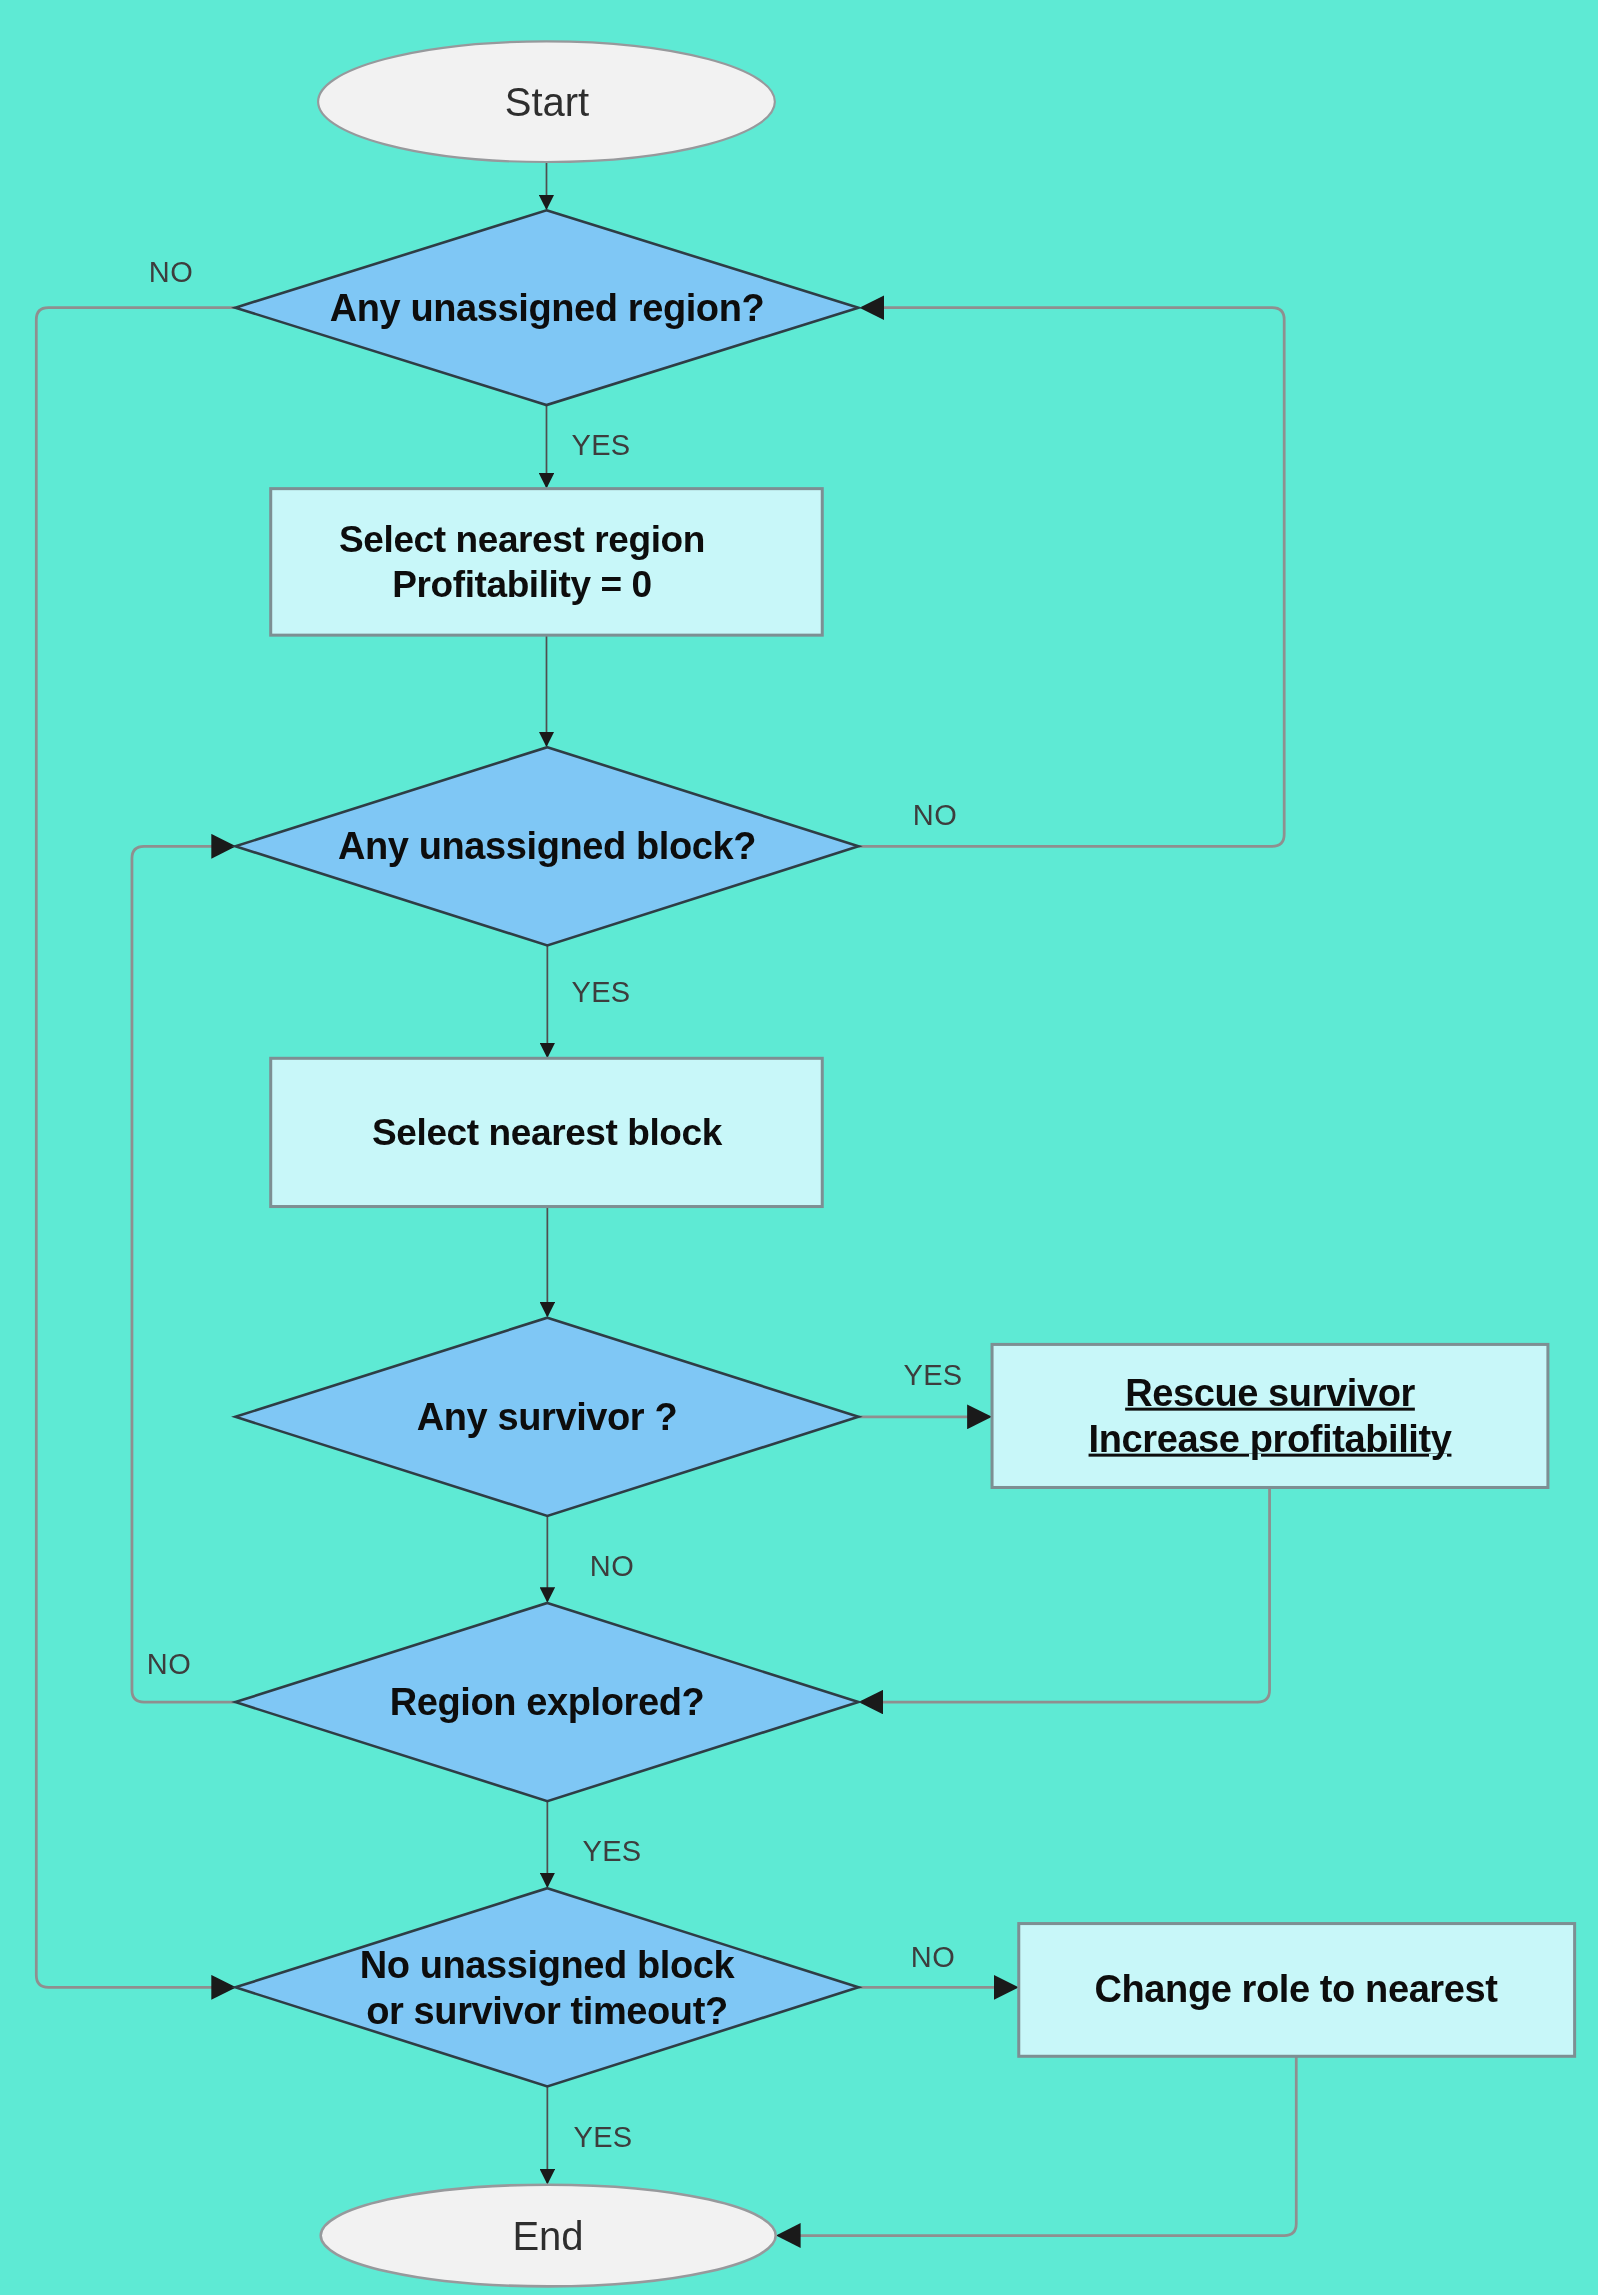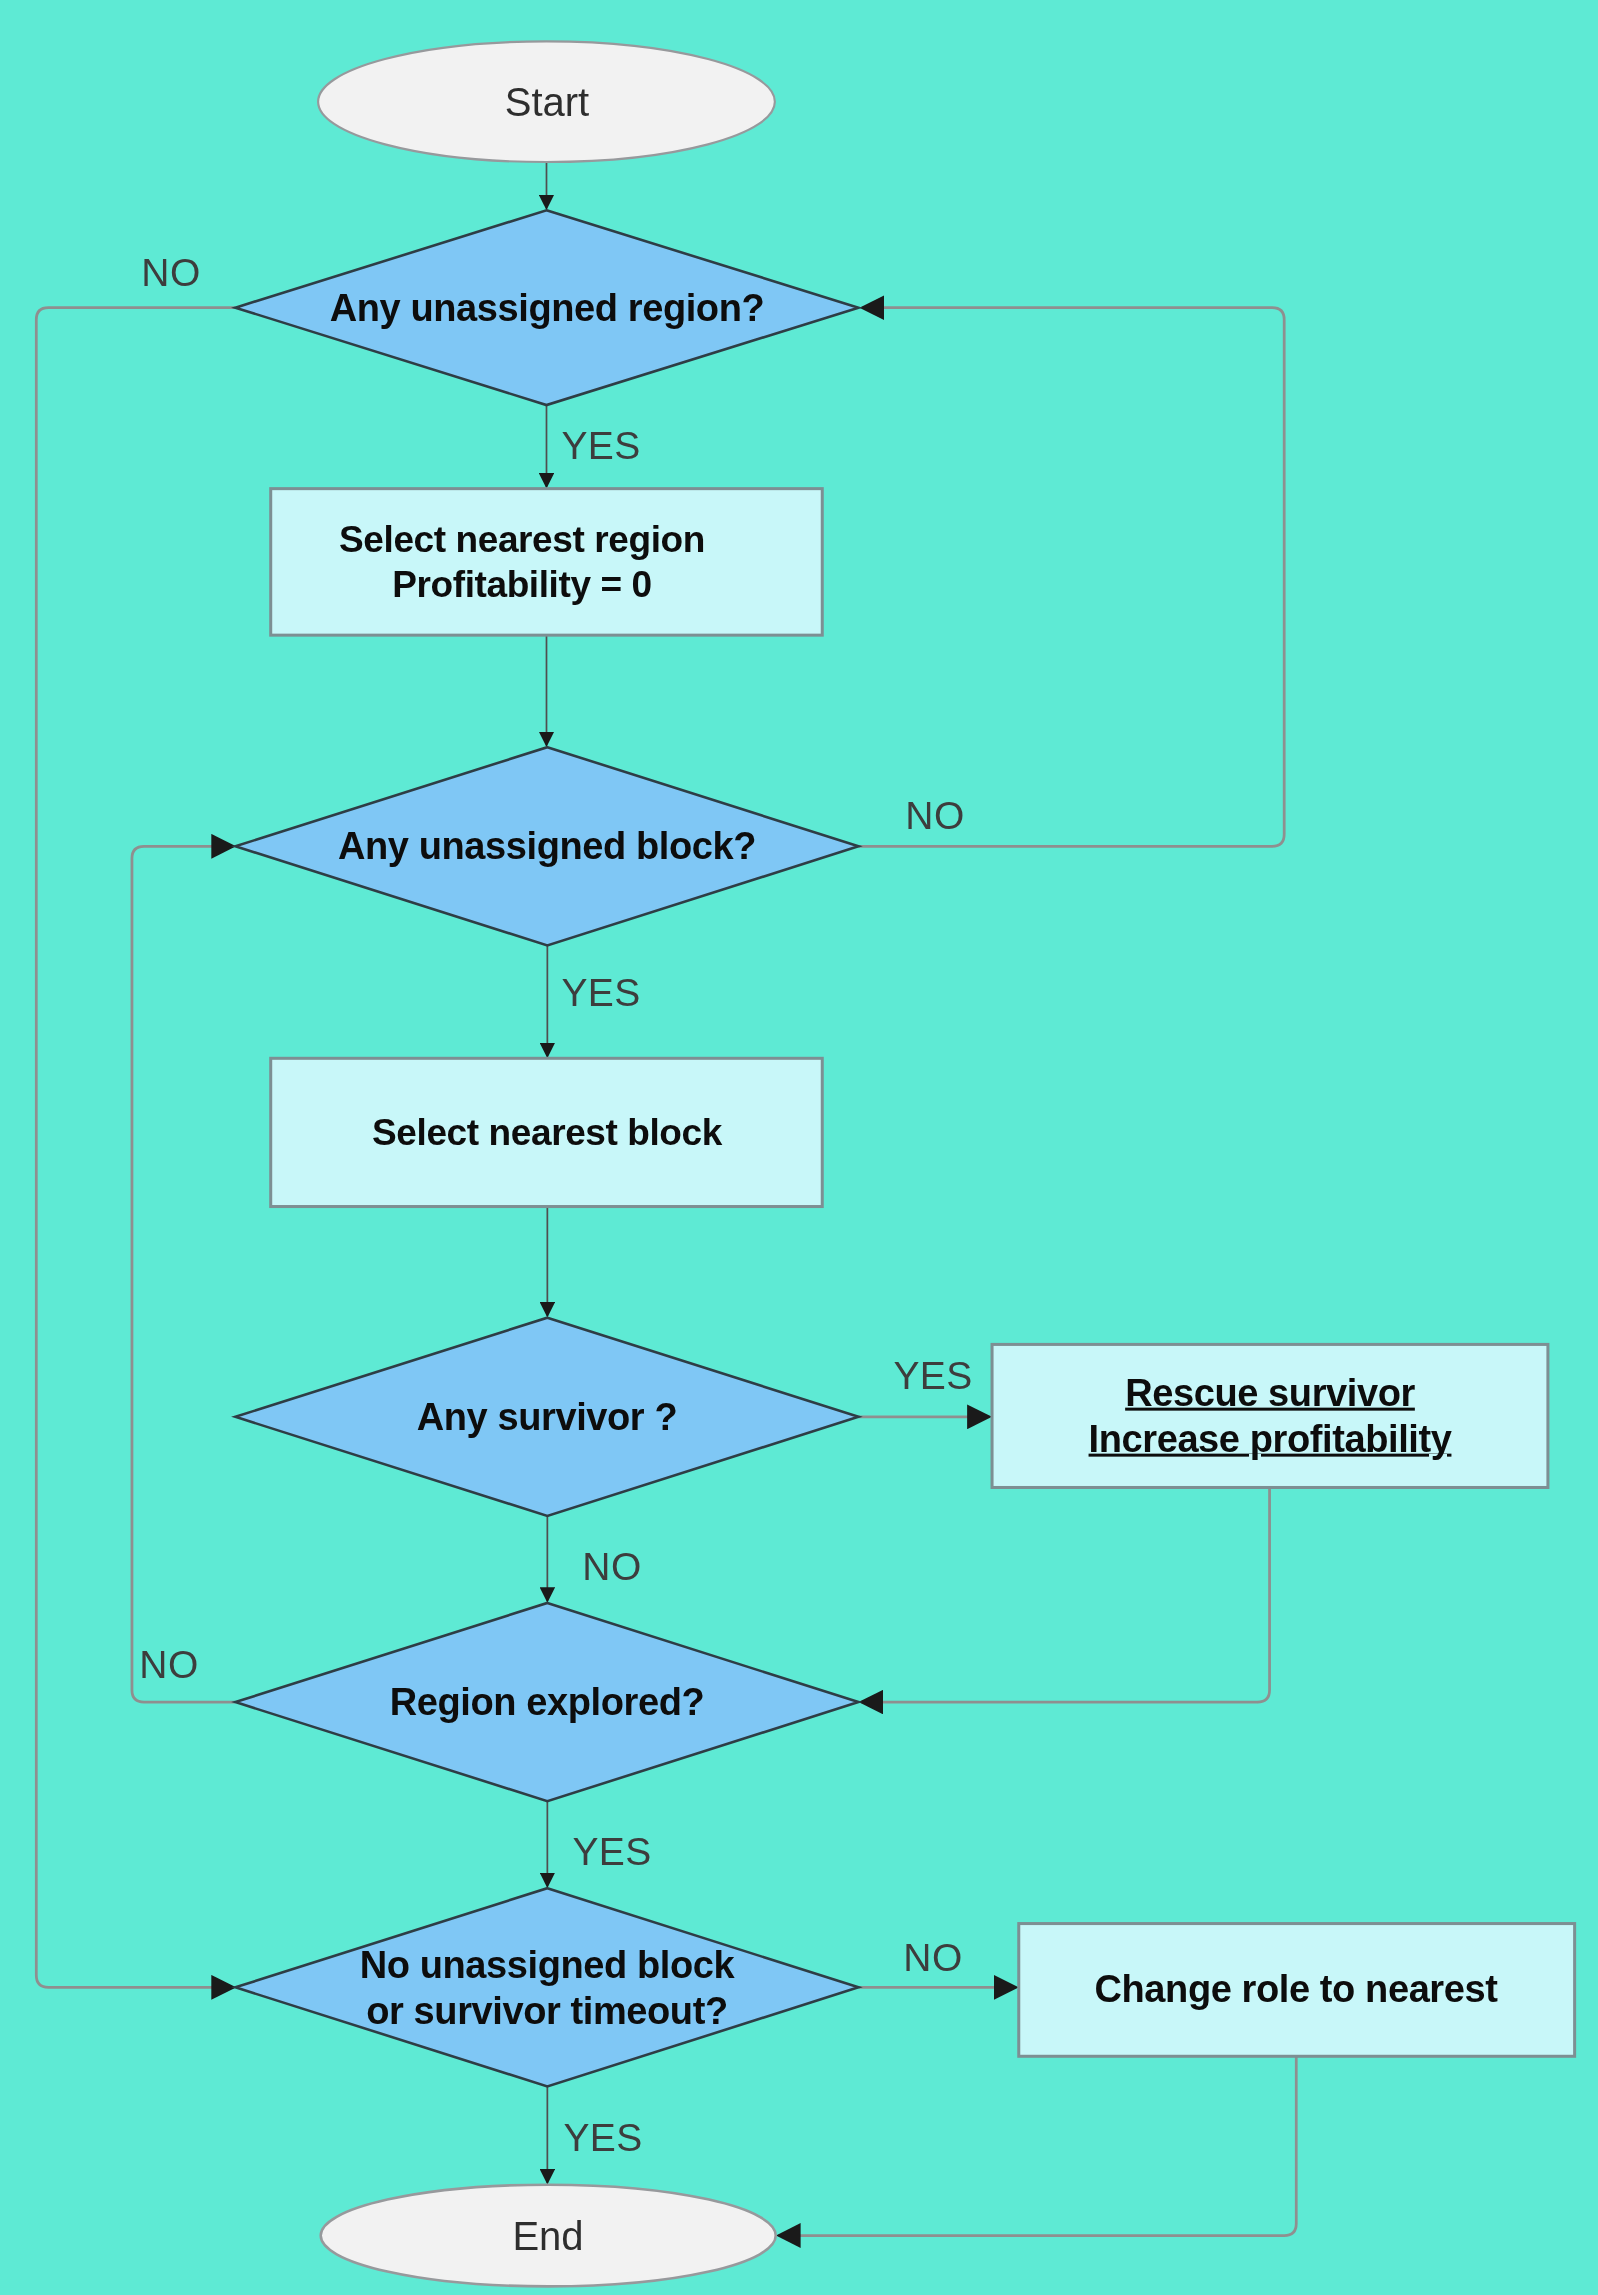--- a/index.html
+++ b/index.html
@@ -13,21 +13,21 @@
   .processes rect{stroke:#7d8f93;stroke-width:3.5px;}
   .edges path{fill:none;}
   .edges-thin path{stroke-width:2px;}
   .edges-thick path{stroke-width:3.2px;}
   
   .lbl{position:absolute;transform:translate(-50%,-50%);white-space:nowrap;
        text-align:center;color:#0d0d0d;line-height:1.22;}
   .node-lbl{font-weight:bold;font-size:38px;letter-spacing:-0.4px;}
   .node-lbl.sm{font-size:37px;}
   .term-lbl{font-weight:normal;font-size:40px;color:#2e2e2e;letter-spacing:0;}
-  .edge-lbl{font-weight:normal;font-size:39px;color:#3d3d3d;letter-spacing:0.4px;}
+  .edge-lbl{font-weight:normal;font-size:29px;color:#3d3d3d;letter-spacing:0.4px;}
   .lbl span{display:block;}
 </style>
 </head>
 <body>
 
 <div id="canvas">
 
   <svg id="flow-svg" width="1598" height="2295" viewBox="0 0 1854 2663" xmlns="http://www.w3.org/2000/svg">
     <defs>
       <marker id="arrow" viewBox="0 0 10 10" refX="9" refY="5" markerWidth="9" markerHeight="9" orient="auto-start-reverse">

